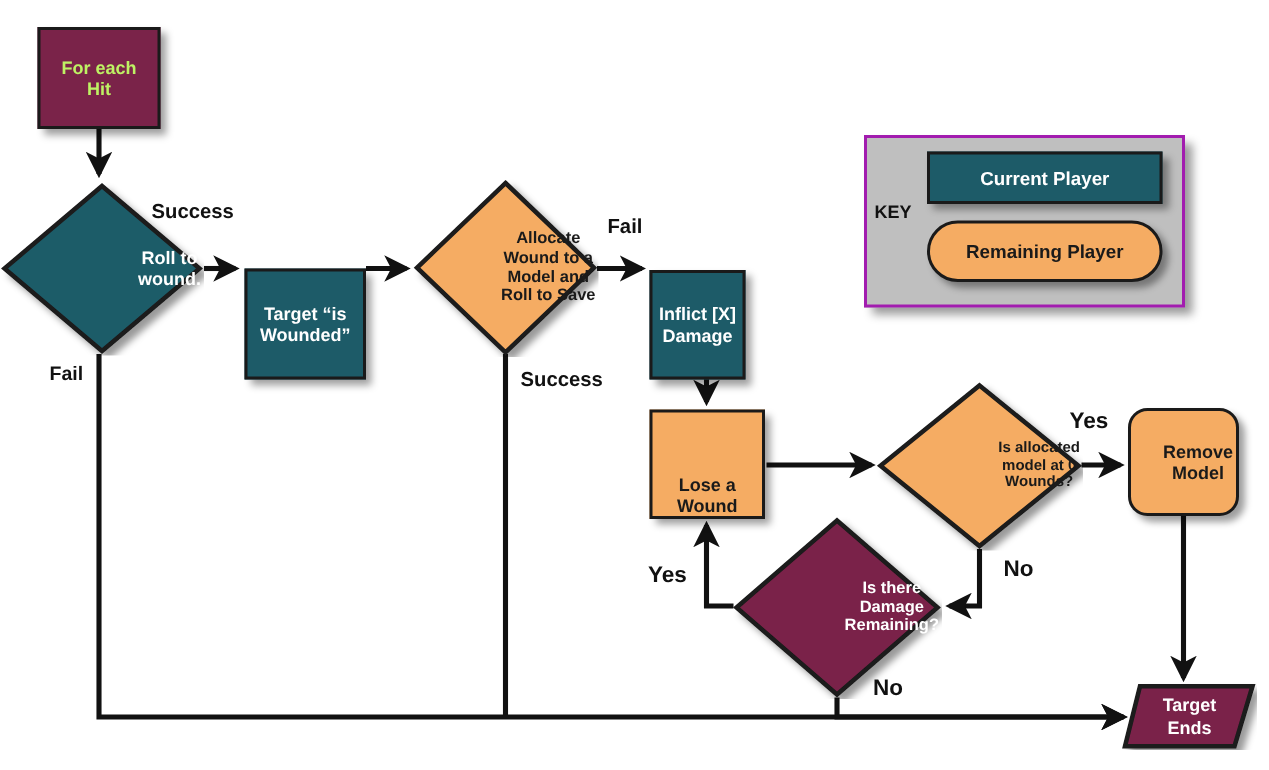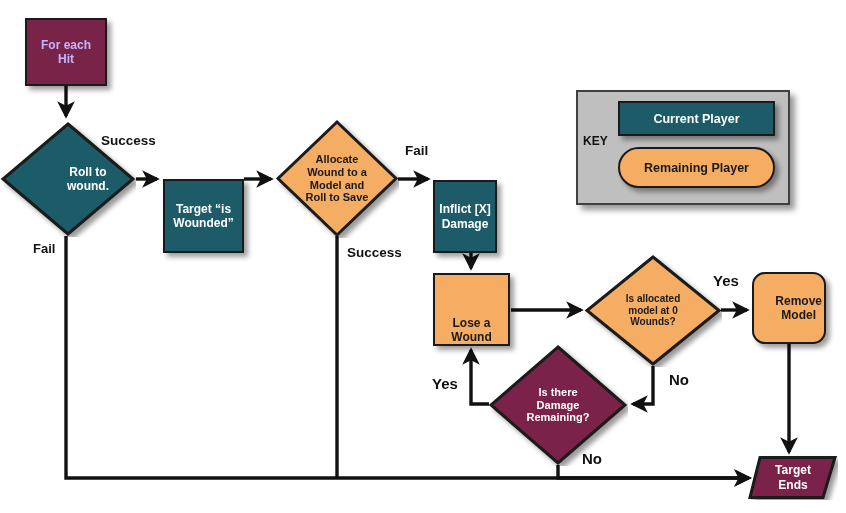--- a/index.html
+++ b/index.html
@@ -39,29 +39,30 @@
     display: block;
     white-space: pre-line;
     padding: 0 2px;
   }
   
   .rect {
     border: 2px solid #1a1a1a;
     box-shadow: 4px 4px 5px rgba(0,0,0,0.38);
   }
   .rect.teal   { background: #1d5b68; color: #ffffff; margin-top: 36px; }
-  .rect.maroon { background: #7a2349; color: #c4b5fd; }
+  .rect.maroon { background: #7a2349; color: #bef264; }
   .rect.orange { background: #f5ac63; color: #1a1a1a; }
   .rounded { border-radius: 13px; }
 
   
   .diamond {
     background: transparent;
     border: none;
     box-shadow: none;
+    justify-content: flex-end;
   }
   .diamond .dshape {
     position: absolute;
     left: 0; top: 0;
     width: 100%;
     height: 100%;
     z-index: 0;
   }
   .diamond .txt {
     position: relative;
@@ -91,21 +92,21 @@
   }
 
   
   #key-panel {
     position: absolute;
     left: 576px;
     top: 90px;
     width: 210px;
     height: 111px;
     background: #bfbfbf;
-    border: 2px solid #404040;
+    border: 2px solid #a21caf;
     box-shadow: 5px 5px 6px rgba(0,0,0,0.40);
     z-index: 2;
   }
   #key-label {
     position: absolute;
     left: 583px;
     top: 134px;
     font-size: 12px;
     font-weight: bold;
     color: #111111;

